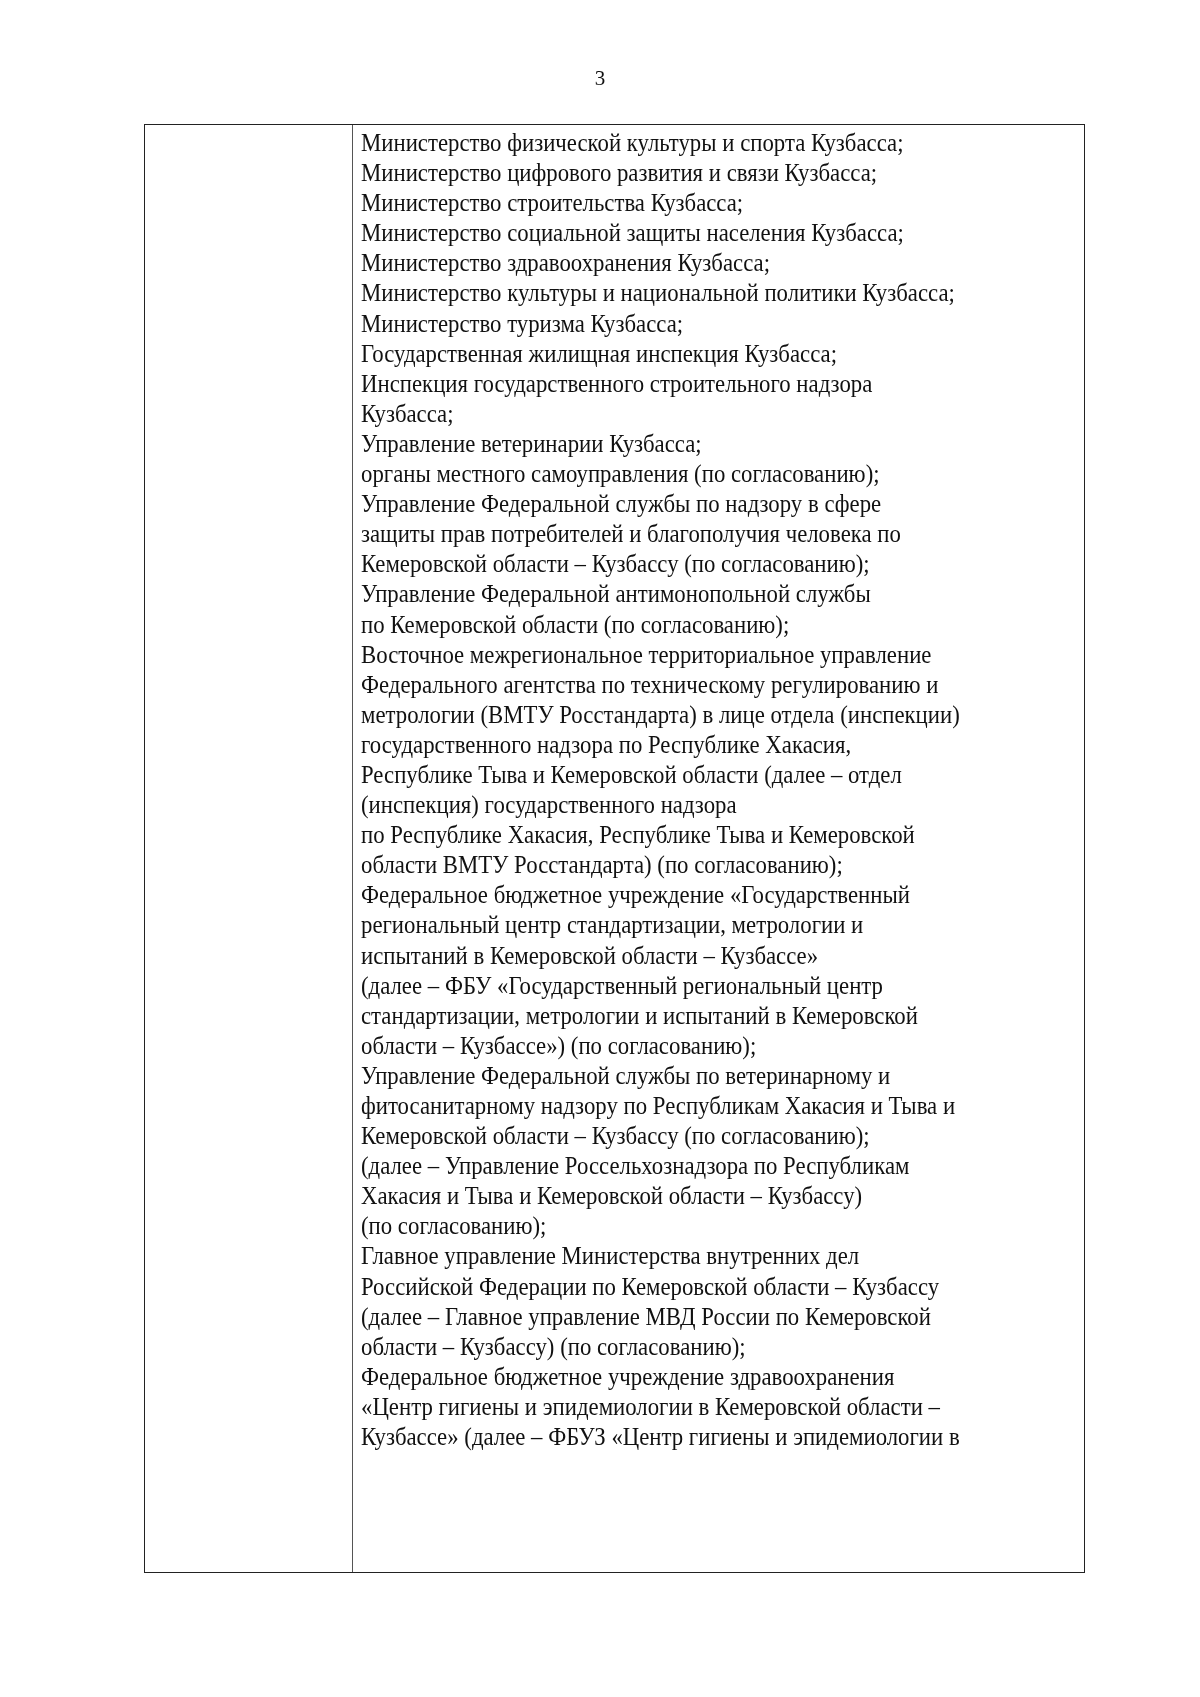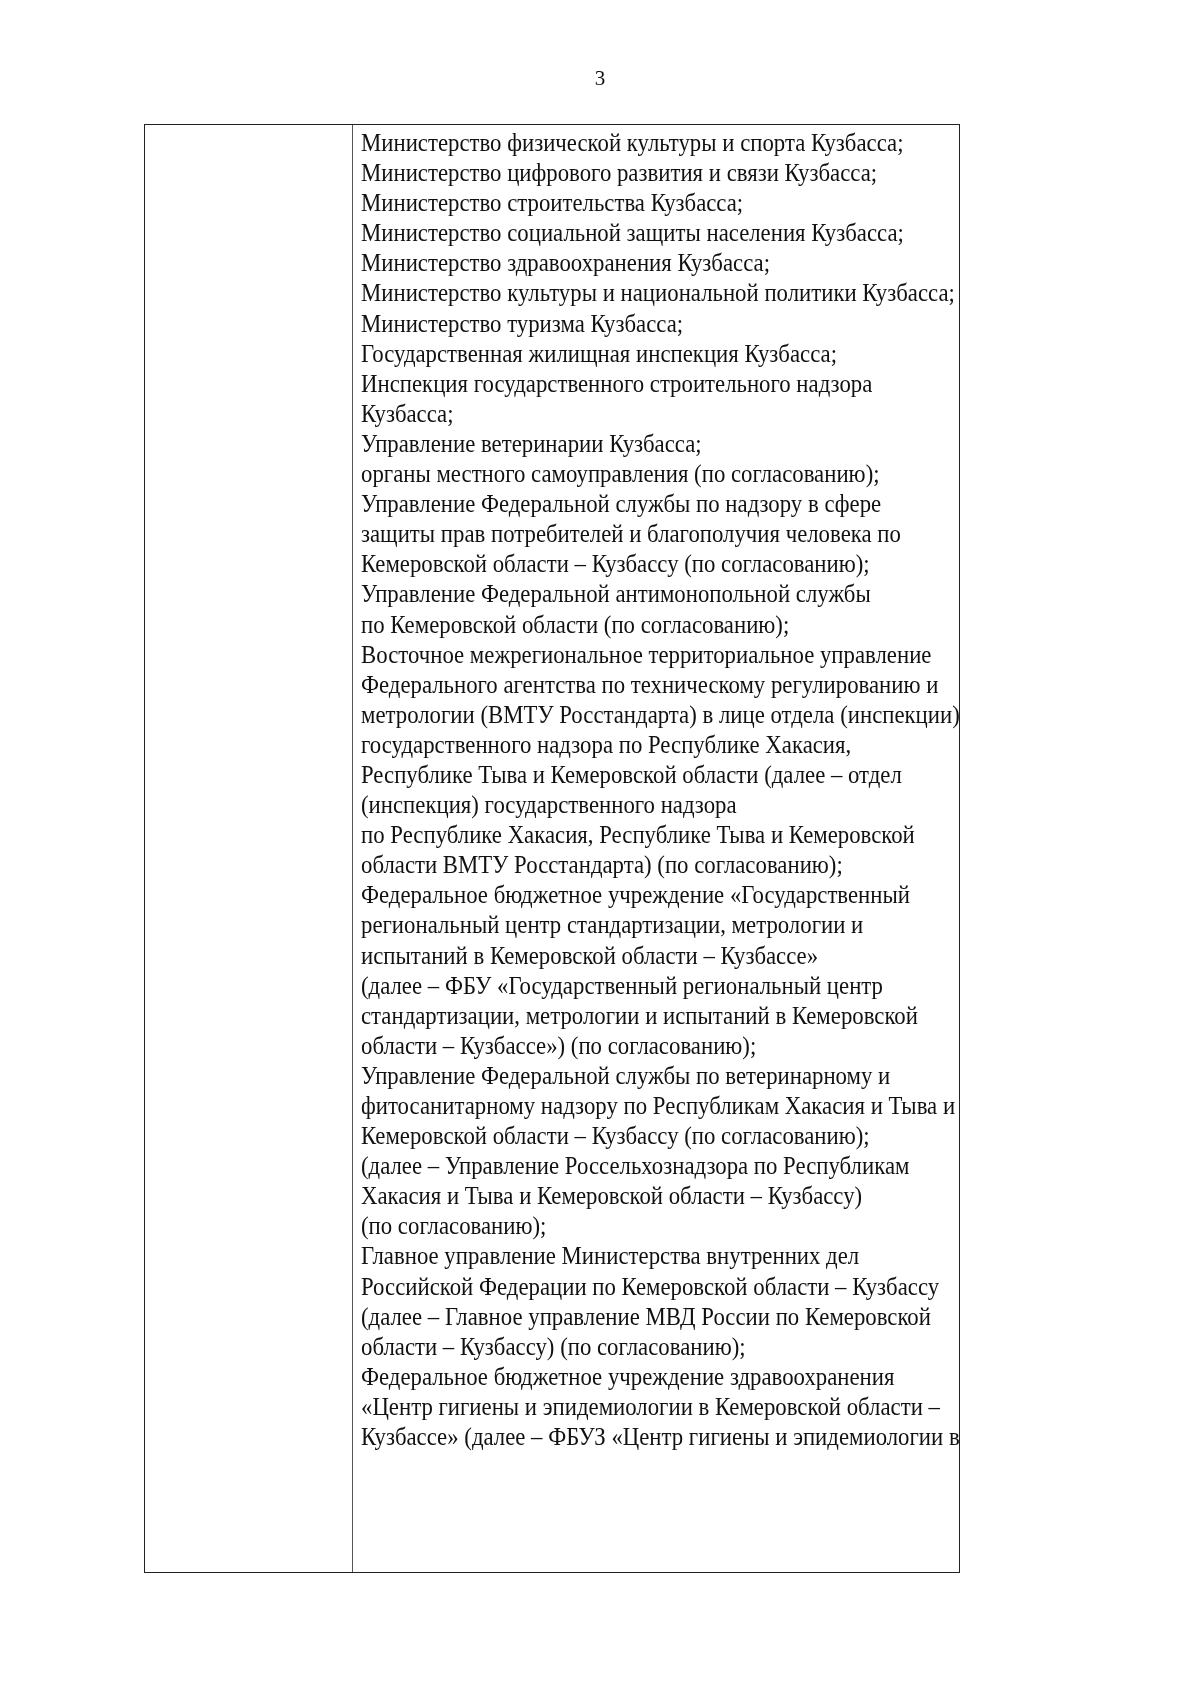--- a/index.html
+++ b/index.html
@@ -1,20 +1,20 @@
 <!DOCTYPE html>
 <html><head>
 <meta charset="utf-8">
 <style>
   html, body { margin: 0; padding: 0; background: #ffffff; }
   body { width: 1200px; height: 1697px; position: relative; overflow: hidden;
          font-family: "Liberation Serif", serif; color: #111; }
   .page-number { position: absolute; top: 66px; left: 0; width: 1200px; text-align: center;
                  font-size: 21px; }
-  .table { position: absolute; left: 144px; top: 124px; width: 816px; height: 1449px;
+  .table { position: absolute; left: 144px; top: 124px; width: 941px; height: 1449px;
            border: 1.5px solid #222; box-sizing: border-box; display: flex; }
   .col-left { width: 208px; border-right: 1.5px solid #555; height: 100%; box-sizing: border-box; }
   .col-right { flex: 1; padding: 3px 0 0 8px; box-sizing: border-box; overflow: hidden; }
   .line { font-size: 24.5px; line-height: 30.1px; height: 30.1px; white-space: nowrap;
           transform: scaleX(0.93); transform-origin: left center; }
 </style>
 </head>
 <body>
 
 <div class="page-number">3</div>

